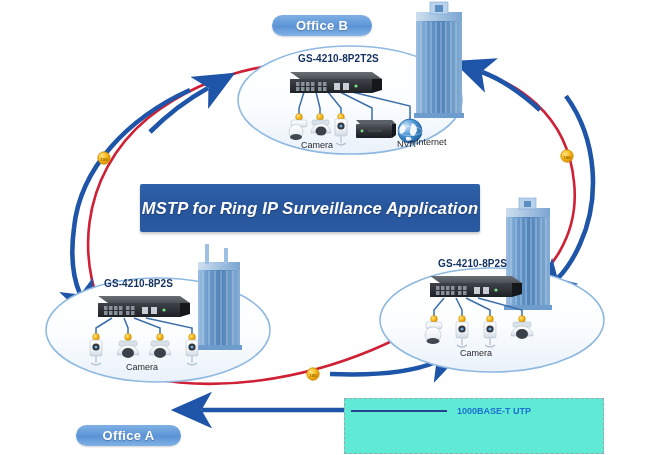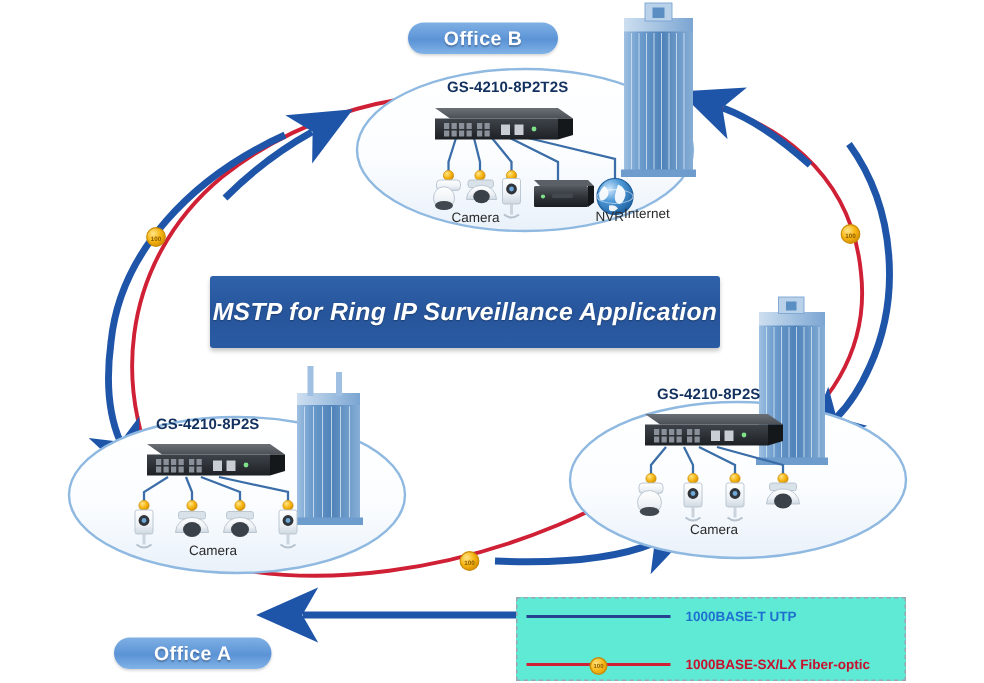--- a/index.html
+++ b/index.html
@@ -463,23 +463,16 @@
   </div>
 
   <div id="legend">
 
     <div class="leg-row" style="top:4px;">
       <div class="leg-line" style="background:#26418f;"></div>
       <div class="leg-text" style="color:#1f6fd0;">1000BASE-T UTP</div>
     </div>
 
 
-    <div class="leg-row" style="top:36px;">
-      <div class="leg-line" style="background:#cf2036;"></div>
-      <div class="leg-badge">
-        <i>100</i>
-      </div>
-      <div class="leg-text" style="color:#c8102e;">1000BASE-SX/LX Fiber-optic</div>
-    </div>
 
   </div>
 
 </div>
 
 </body></html>

